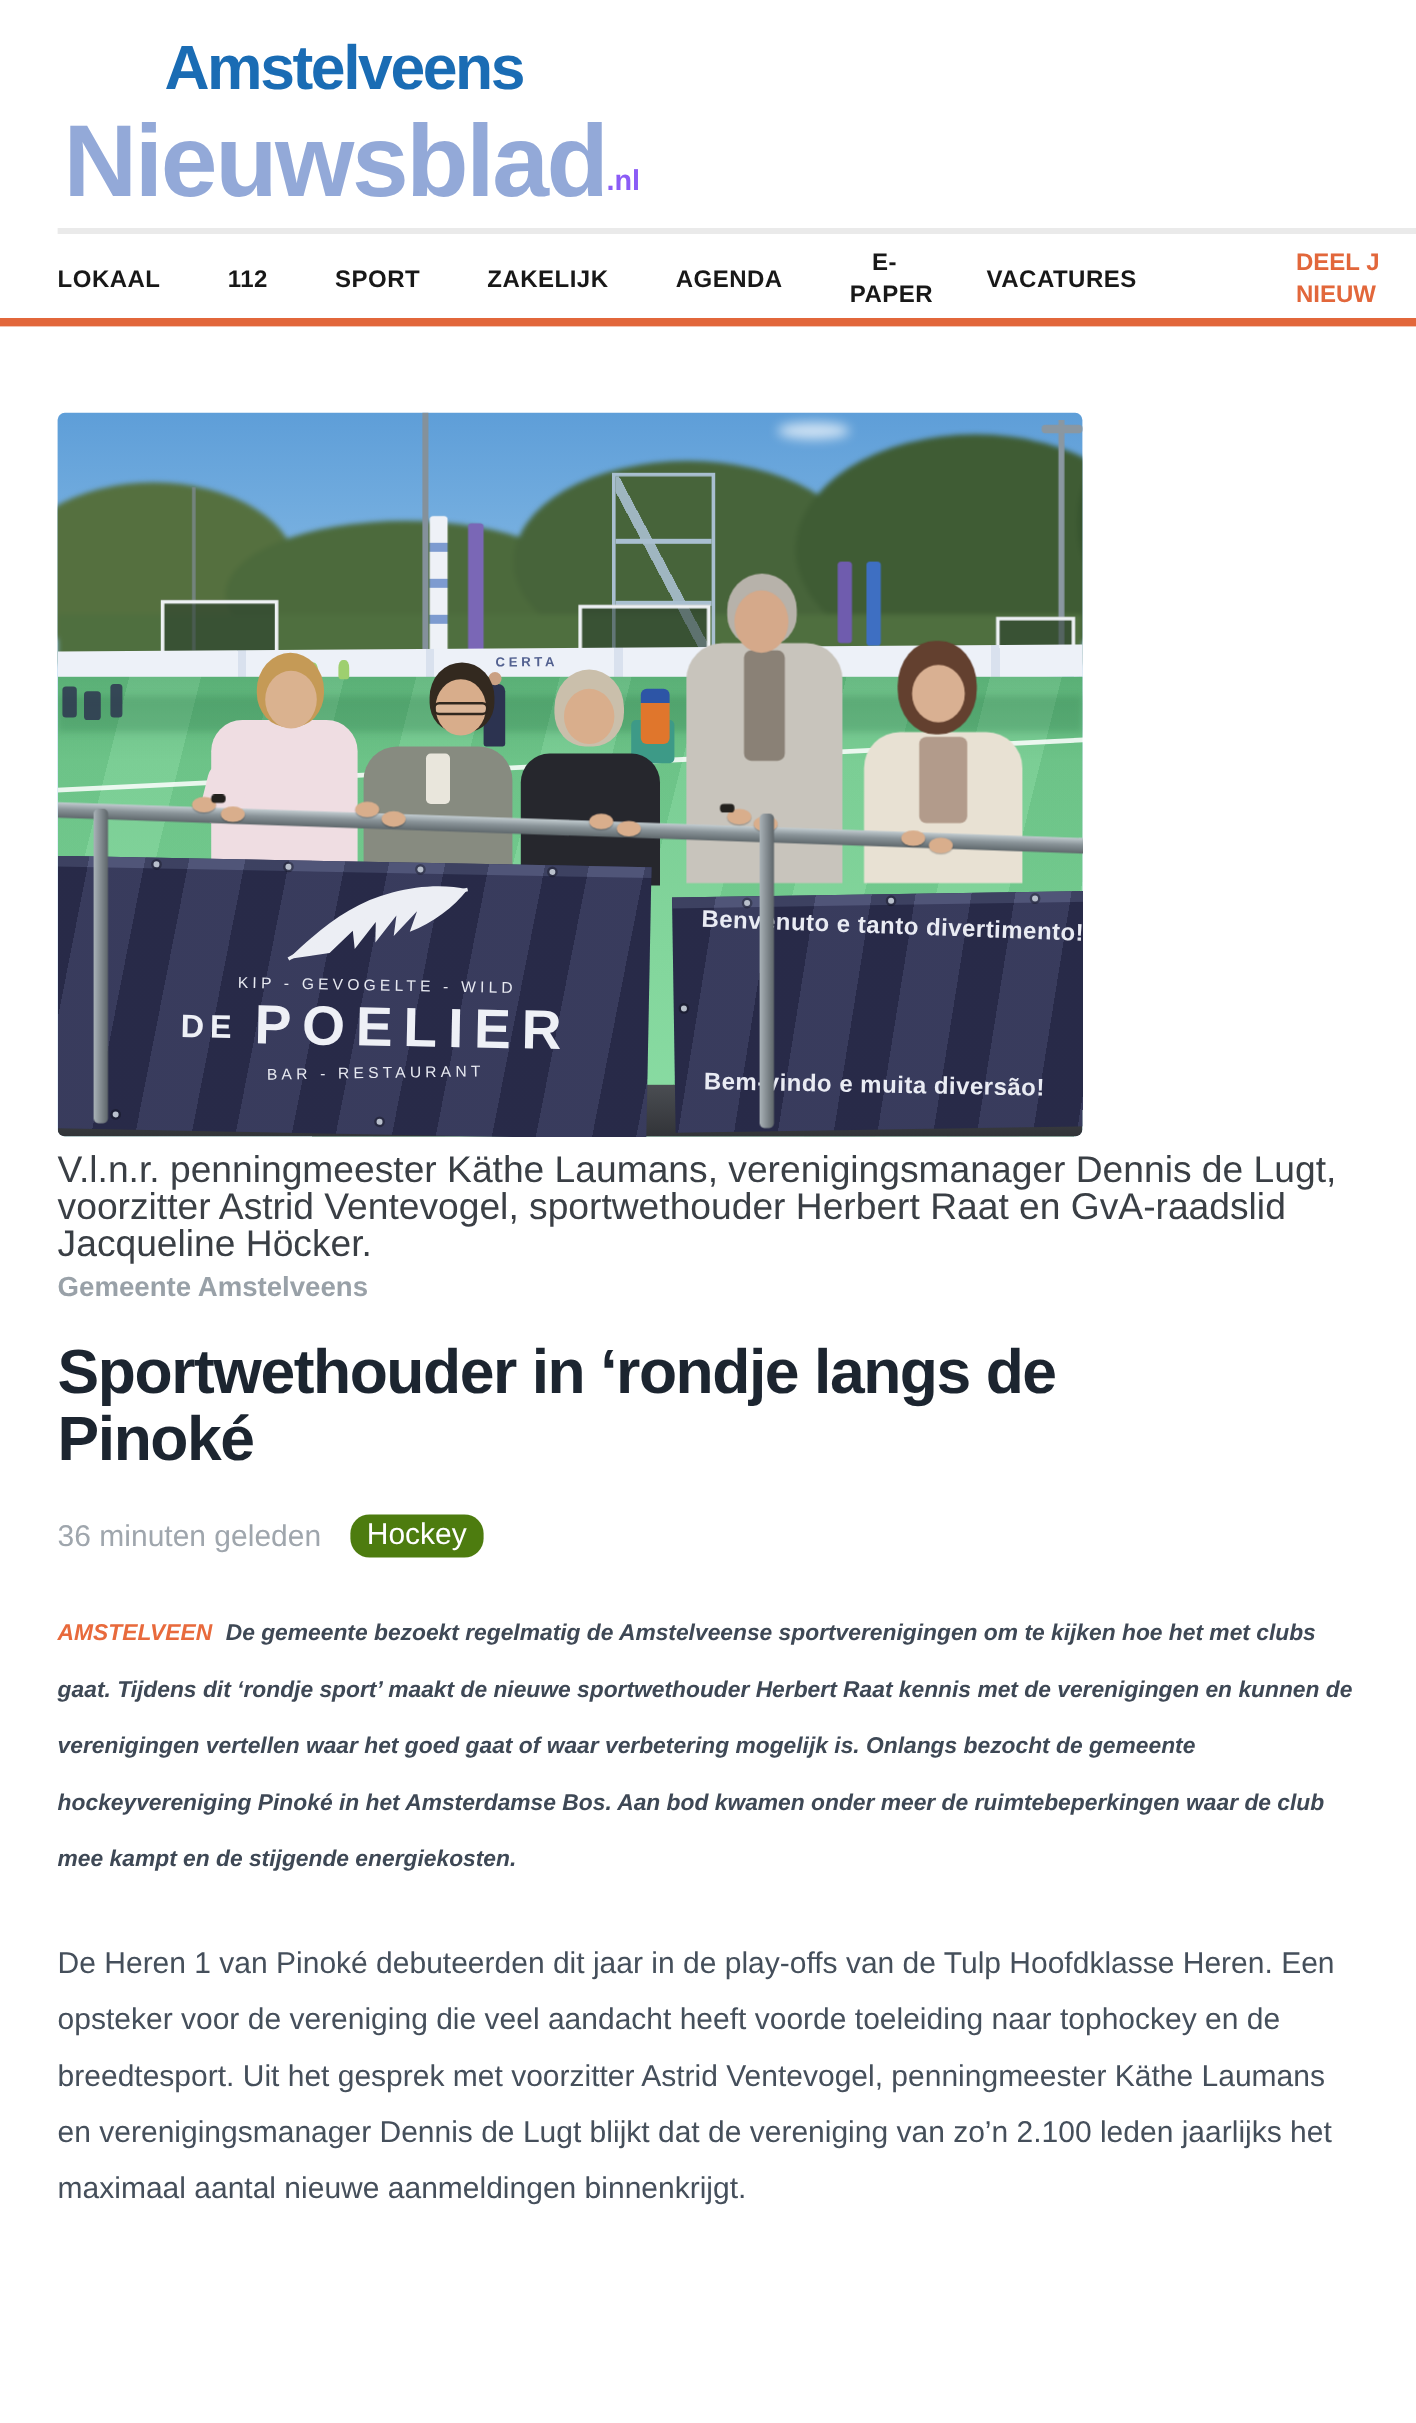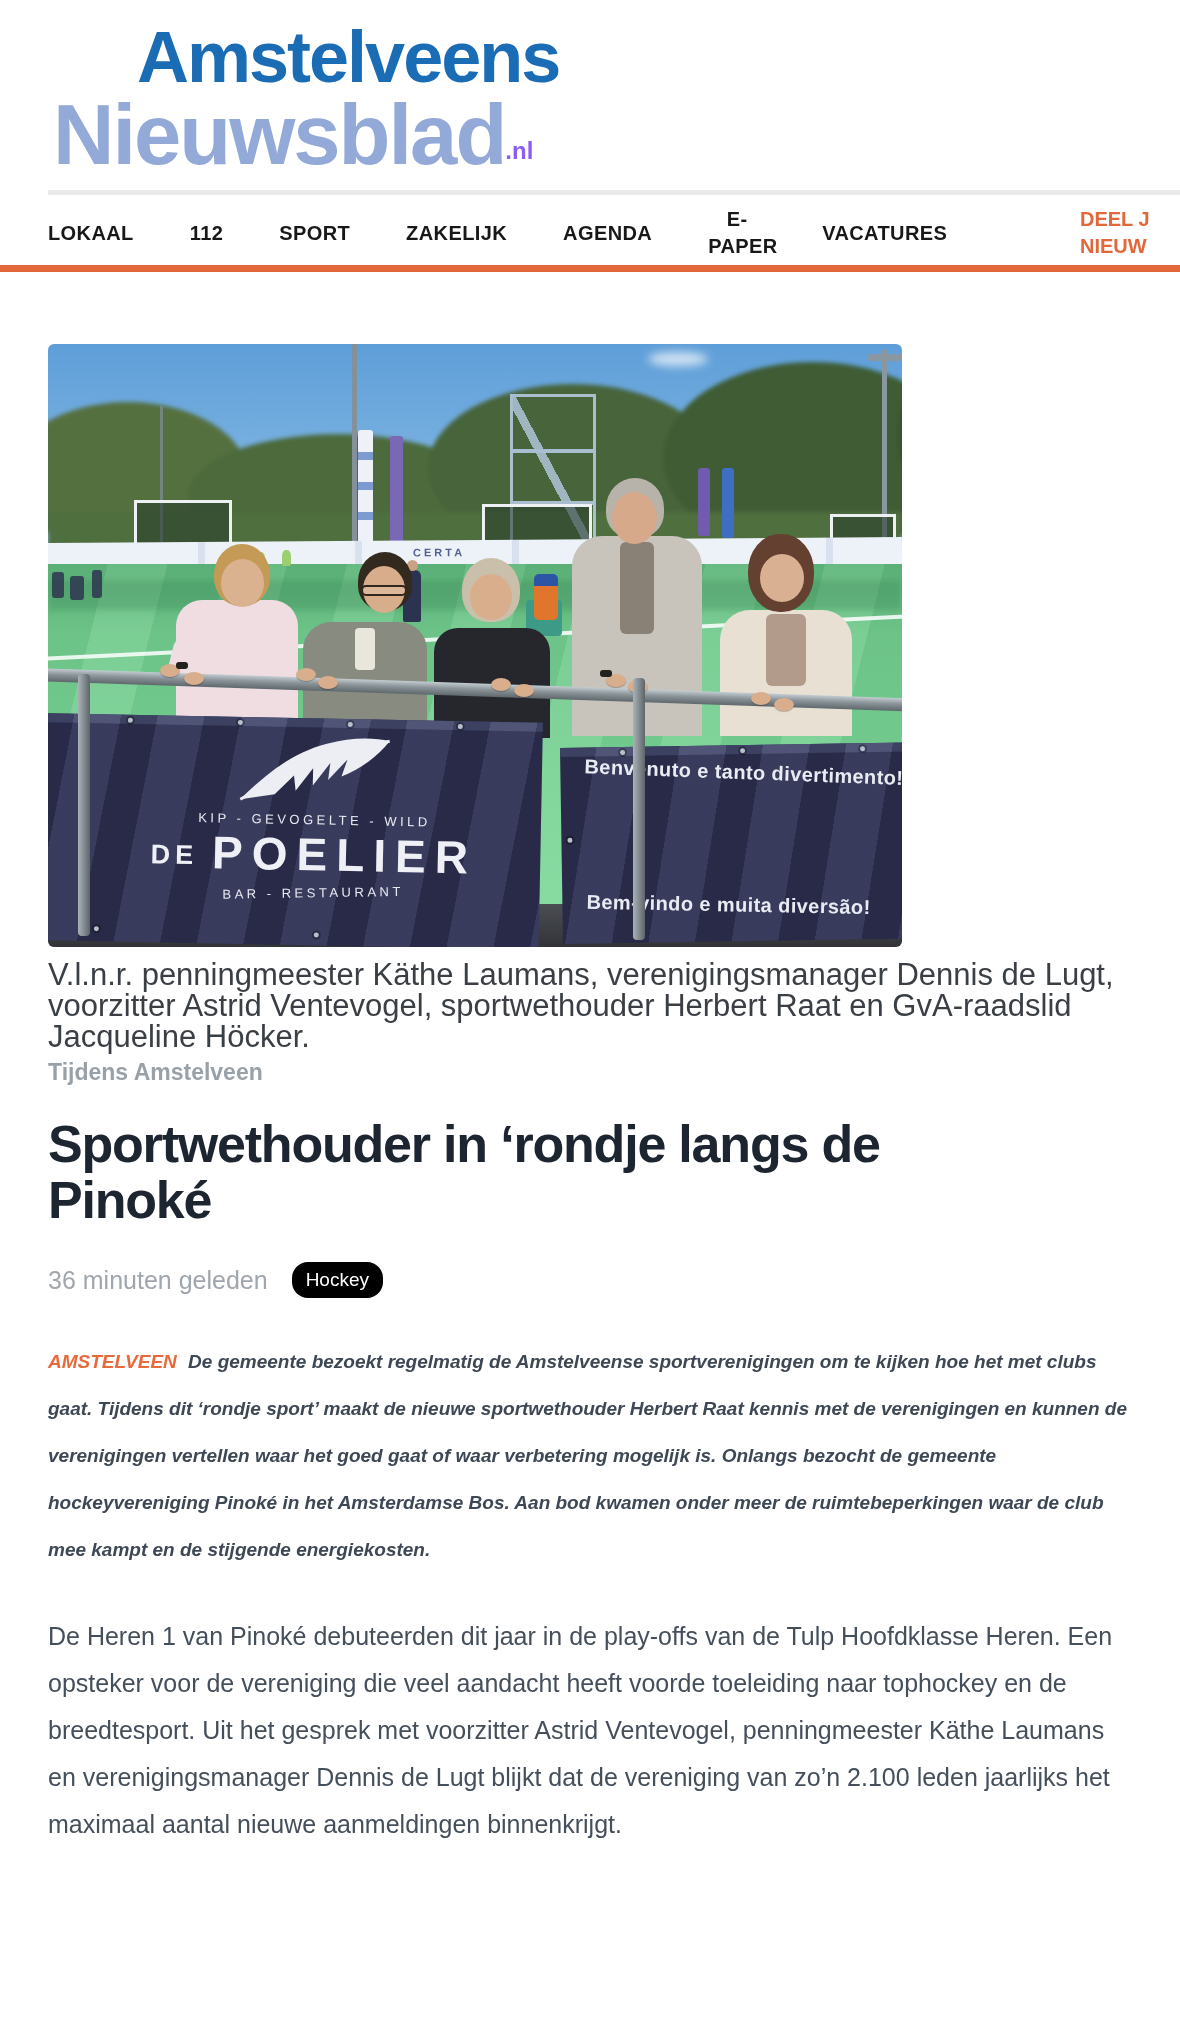--- a/index.html
+++ b/index.html
@@ -6,21 +6,21 @@
   html,body { margin:0; padding:0; }
   body {
     width:1180px; min-height:2019px; background:#fff;
     font-family:"Liberation Sans", sans-serif; color:#222;
     overflow-x:hidden; position:relative;
   }
 
   
   .header { padding:20px 0 0 53px; }
   .brand { cursor:pointer; }
-  .brand-line1 { font-size:72px; font-weight:700; color:#1a6cb4; letter-spacing:-2px; line-height:74px; margin-left:84px; }
+  .brand-line1 { font-size:52px; font-weight:700; color:#1a6cb4; letter-spacing:-2px; line-height:74px; margin-left:84px; }
   .brand-line2row { line-height:82px; display:flex; align-items:flex-end; }
   .brand-line2 { font-size:85px; font-weight:700; color:#93a9d8; letter-spacing:-2px; line-height:82px; }
   .brand-nl { font-size:24px; font-weight:700; color:#8b5cf6; line-height:50px; }
   .header-divider { height:5px; background:#eaeaea; margin:14px 0 0 48px; }
 
   
   .nav { position:relative; height:64px; margin-top:6px; padding-left:48px; display:flex; align-items:center; gap:56px; }
   .nav-item { font-size:20px; font-weight:700; color:#181818; letter-spacing:.4px; cursor:pointer; white-space:nowrap; }
   .nav-item.epaper { width:58px; text-align:center; line-height:27px; white-space:normal; }
   .nav-cta { position:absolute; left:1080px; top:50%; transform:translateY(-50%); color:#e2673b; font-weight:700; font-size:20px; line-height:27px; white-space:nowrap; cursor:pointer; }
@@ -109,21 +109,21 @@
   .grommet { position:absolute; width:5px; height:5px; border-radius:50%; background:#b9c0cc; box-shadow:0 0 0 2px rgba(0,0,0,.28); z-index:2; }
   .pinoke { position:absolute; left:398px; top:66px; z-index:1; }
 
   
   .caption { width:1090px; margin:12px 0 0 48px; font-size:31px; line-height:31px; color:#3a3f45; }
   .caption-credit { margin:7px 0 0 48px; font-size:23px; font-weight:700; color:#99a1a8; }
   h1.title { width:1090px; margin:30px 0 0 48px; font-size:52px; line-height:56px; font-weight:700; color:#1c2530; letter-spacing:-1.2px; }
   h1.title span { display:block; }
   .meta { display:flex; align-items:center; gap:24px; margin:34px 0 0 48px; }
   .meta-time { font-size:25px; color:#9fa6ad; }
-  .tag { background:#000000; color:#fff; font-size:19px; line-height:19px; padding:8px 14px 9px; border-radius:16px; cursor:pointer; }
+  .tag { background:#4d7c0f; color:#fff; font-size:25px; line-height:19px; padding:8px 14px 9px; border-radius:16px; cursor:pointer; }
   .lead { width:1090px; margin:40px 0 0 48px; font-size:19px; line-height:47px; font-weight:700; color:#3e4855;font-style:italic; }
   .lead .loc { color:#e86a3c; font-weight:700; margin-right:6px; }
   .bodytext { width:1090px; margin:40px 0 0 48px; font-size:25px; line-height:47px; color:#454f5b; }
 </style>
 </head>
 <body>
 
 <div class="header">
   <div class="brand">
     <div class="brand-line1">Amstelveens</div>
@@ -299,21 +299,21 @@
       <path d="M30,64 C38,32 62,24 78,42 L92,54 C70,46 48,52 30,64 Z" fill="none" stroke="#e8eaf2" stroke-width="2.5"></path>
       <path d="M78,84 L118,93" stroke="#e8eaf2" stroke-width="2.5"></path>
       <circle cx="70" cy="74" r="2.6" fill="#e8eaf2"></circle>
       <path d="M64,98 Q76,107 90,100" fill="none" stroke="#e8eaf2" stroke-width="2.5"></path>
       <path d="M54,98 Q58,120 46,132" fill="none" stroke="#e8eaf2" stroke-width="2.5"></path>
     </svg>
   </div>
 </div>
 
 <p class="caption">V.l.n.r. penningmeester Käthe Laumans, verenigingsmanager Dennis de Lugt, voorzitter Astrid Ventevogel, sportwethouder Herbert Raat en GvA-raadslid Jacqueline Höcker.</p>
-<div class="caption-credit">Tijdens Amstelveen</div>
+<div class="caption-credit">Gemeente Amstelveens</div>
 
 <h1 class="title">
   <span>Sportwethouder in ‘rondje langs de</span>
   <span>Pinoké</span>
 </h1>
 
 <div class="meta">
   <span class="meta-time">36 minuten geleden</span>
   <span class="tag">Hockey</span>
 </div>

